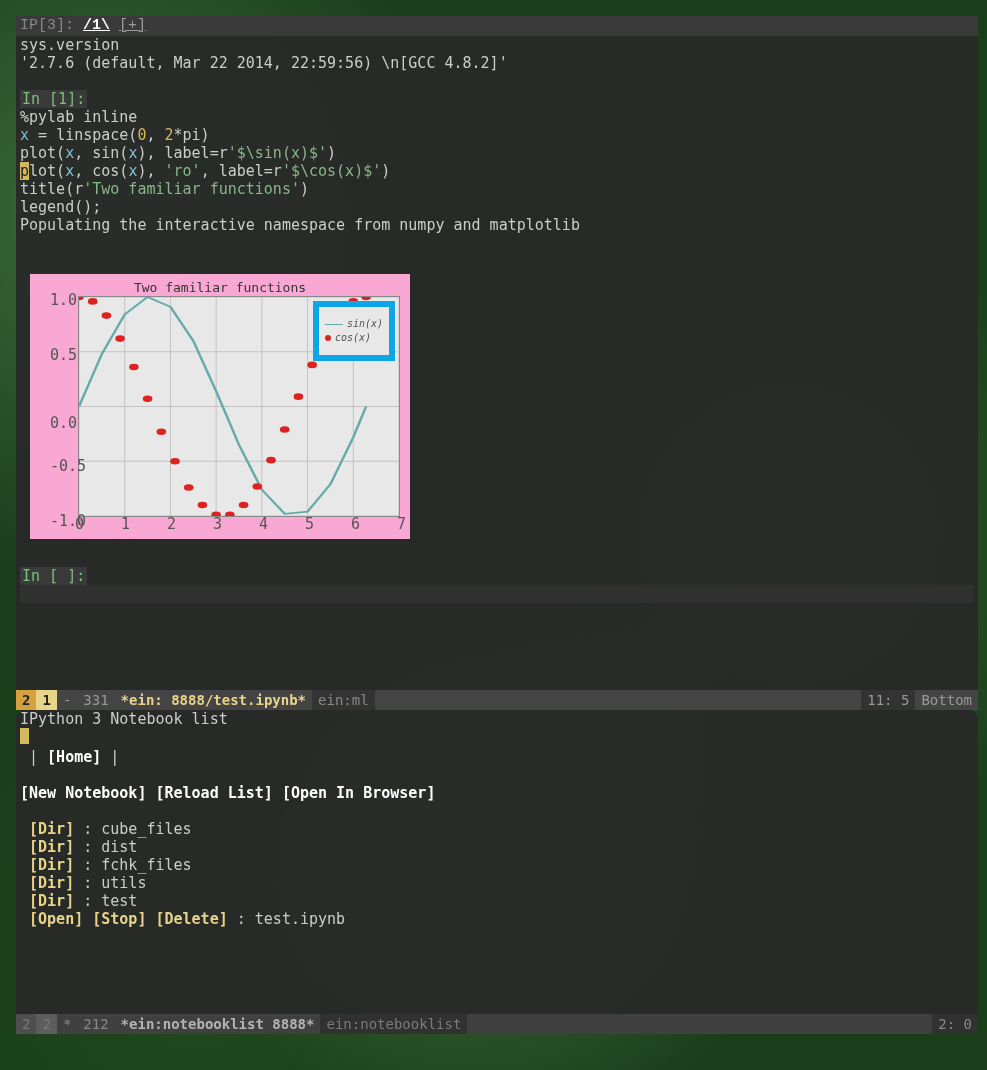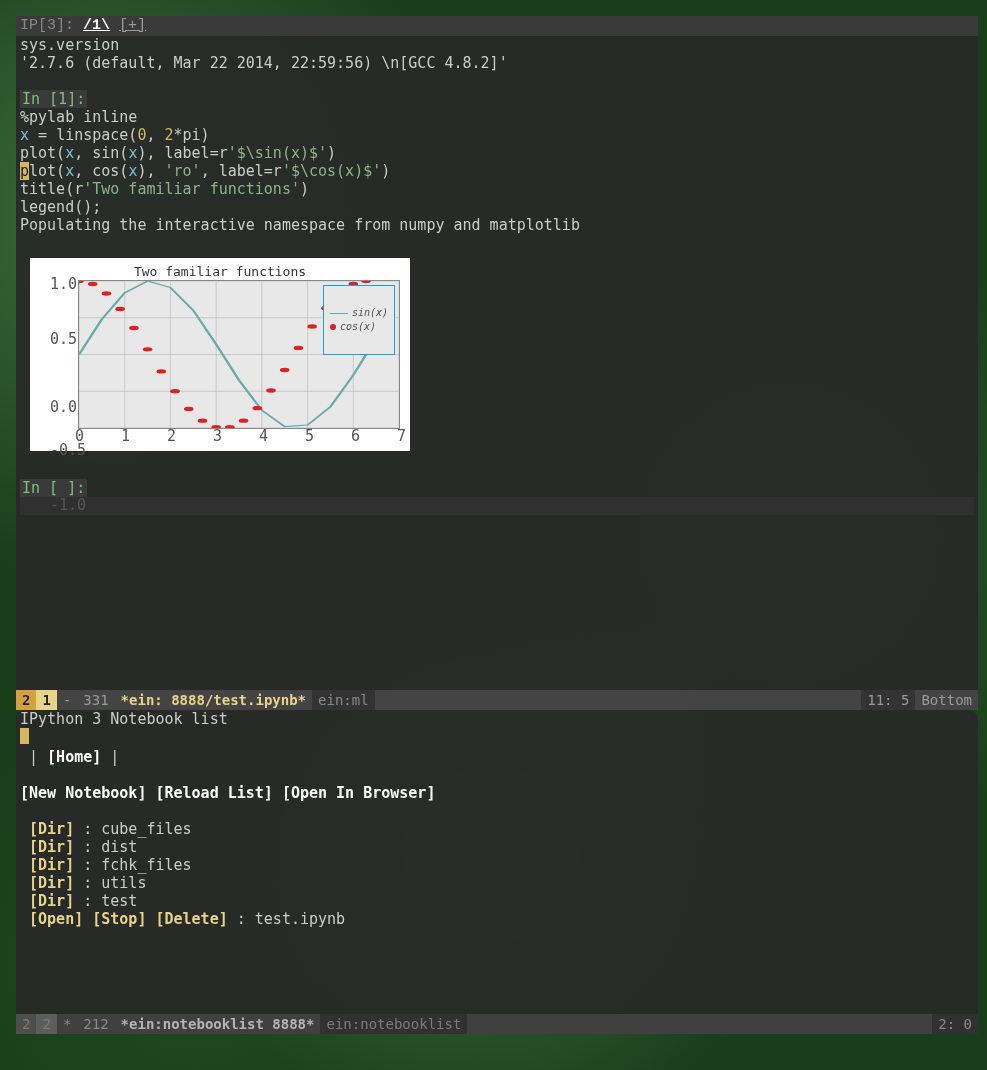--- a/index.html
+++ b/index.html
@@ -44,24 +44,24 @@
     display: inline;
     padding: 0 2px;
   }
   .var { color: #7fbfd7; }
   .num { color: #d4b85e; }
   .str { color: #8ab58a; }
   .normal { color: #ccc; }
   .cursor-block { background: #d4b85e; color: #222; }
   .output-text { color: #ccc; }
   .plot-area {
-    background: #ffffff;
+    background: #f9a8d4;
     width: 380px;
-    height: 193px;
-    margin: 6px 0 10px 10px;
+    height: 265px;
+    margin: 22px 0 10px 10px;
     position: relative;
     color: #333;
     font-size: 11px;
   }
   .plot-title { position: absolute; top: 6px; left: 0; right: 0; text-align: center; font-size: 13px; }
   .plot-inner {
     position: absolute;
     left: 48px; top: 22px; right: 10px; bottom: 22px;
     background: #e8e8e8;
     border: 1px solid #888;
@@ -92,22 +92,22 @@
     color: #ccc;
   }
   .link-bold { color: #e8d488; font-weight: bold; }
   .link-white { color: #fff; font-weight: bold; }
   .cursor-line { background: #d4b85e; width: 9px; height: 16px; display: inline-block; }
   .ytick, .xtick { position: absolute; font-size: 15px; color: #555; }
   .legend-box {
     position: absolute;
     right: 4px; top: 4px;
     background: #e8e8e8;
-    border: 1px solid #0ea5e9;
-    padding: 20px 6px;
+    border: 6px solid #0ea5e9;
+    padding: 10px 6px;
     font-size: 10px;
     color: #555;
     font-style: italic;
   }
   .legend-row { display: flex; align-items: center; gap: 4px; line-height: 14px;}
   .leg-line { width: 18px; height: 1px; background: #6aa; }
   .leg-dot { width: 6px; height: 6px; border-radius: 50%; background: #d22; }
 </style>
 </head>
 <body>

